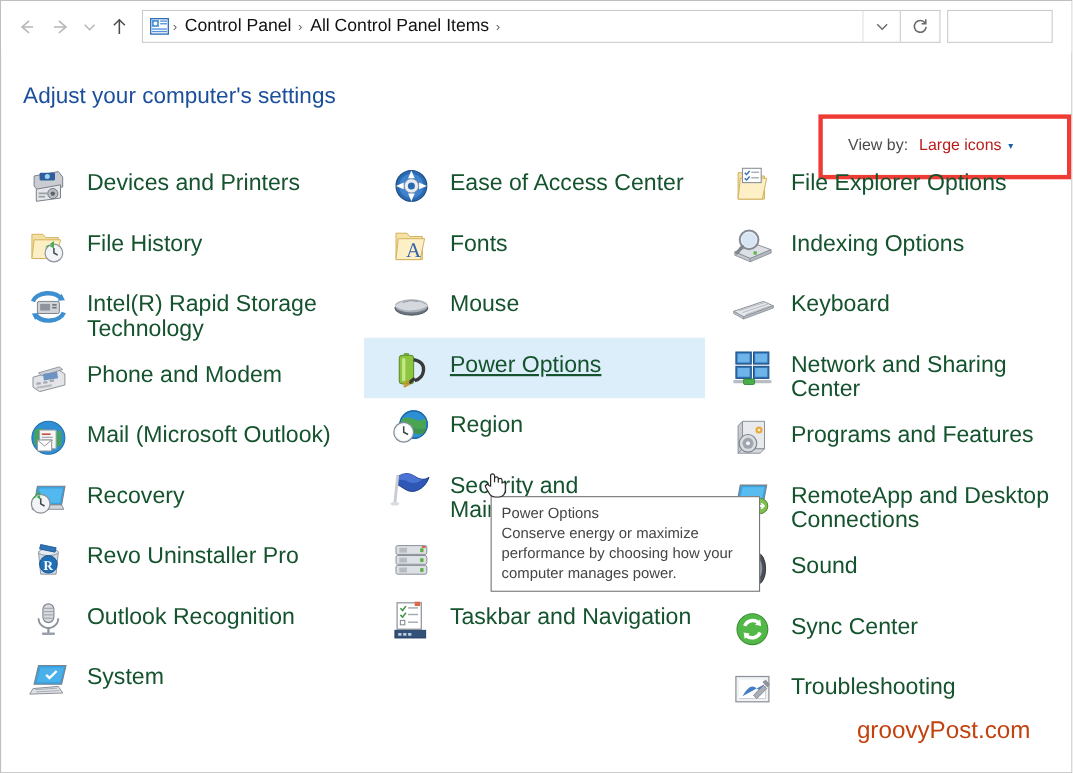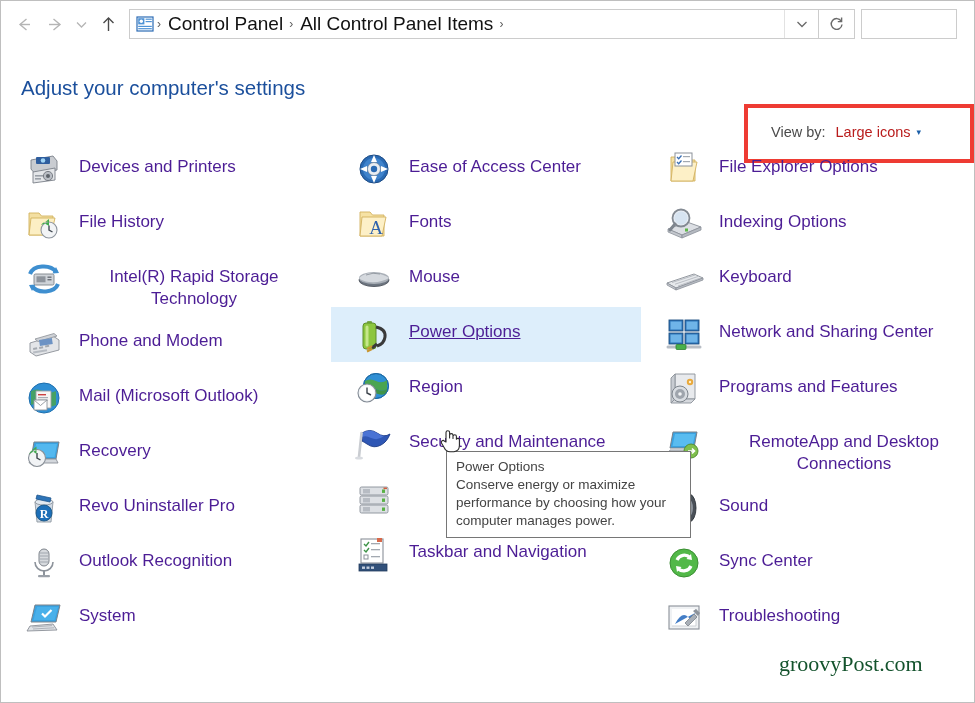--- a/index.html
+++ b/index.html
@@ -50,21 +50,21 @@
     flex: 1;
     overflow: hidden;
   }
   .crumb-icon {
     width: 18px; height: 18px;
     margin-right: 2px;
     flex: none;
     position: relative;
   }
   .crumb-text {
-    font-size: 19px; color: #111111;
+    font-size: 16px; color: #111111;
     padding: 0 5px;
     white-space: nowrap;
   }
   .crumb-sep {
     color: #5d5d5d; font-size: 12px;
     padding: 0 2px 0 1px;
     user-select: none;
   }
   #addr-dropdown {
     width: 34px; height: 28px;
@@ -131,26 +131,25 @@
     min-height: 55px;
   }
   .item.highlight { background: #ddeefb; }
   .icon-wrap {
     width: 42px; height: 42px;
     flex: none;
     margin-right: 14px;
     position: relative;
   }
   .item-label {
-    font-size: 17px;
-    color: #4c1d95;
+    font-size: 21px;
+    color: #14532d;
     line-height: 22px;
     padding-top: 8px;
     max-width: 230px;
-    text-align: center;
   }
   .item.highlight .item-label {
     text-decoration: underline;
   }
   .col-2 .item-label { max-width: 250px; }
 
   
   #tooltip {
     position: absolute;
     left: 445px; top: 450px;
@@ -170,23 +169,23 @@
     position: absolute;
     left: 438px; top: 425px;
     width: 22px; height: 28px;
     z-index: 45;
   }
 
   
   #watermark {
     position: absolute;
     left: 778px; top: 650px;
-    font-family: Liberation Serif, serif;
+    font-family: Liberation Sans, sans-serif;
     font-size: 22px;
-    color: #14532d;
+    color: #c2410c;
     white-space: nowrap;
     z-index: 50;
   }
 
   svg { display: block; }
 </style>
 </head>
 <body>
 
 <div id="window">

